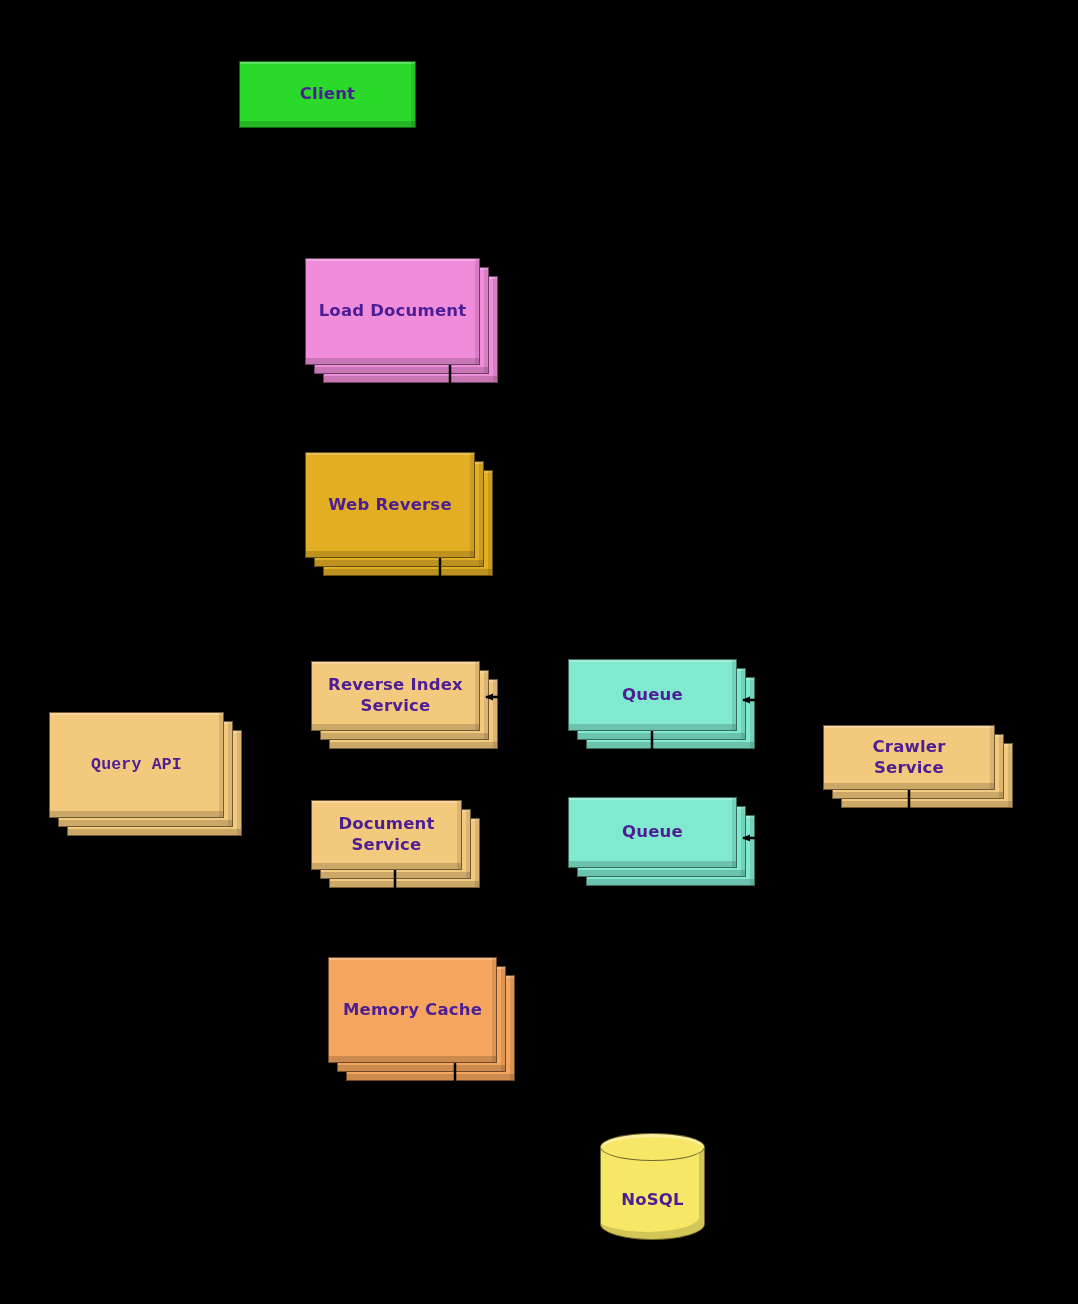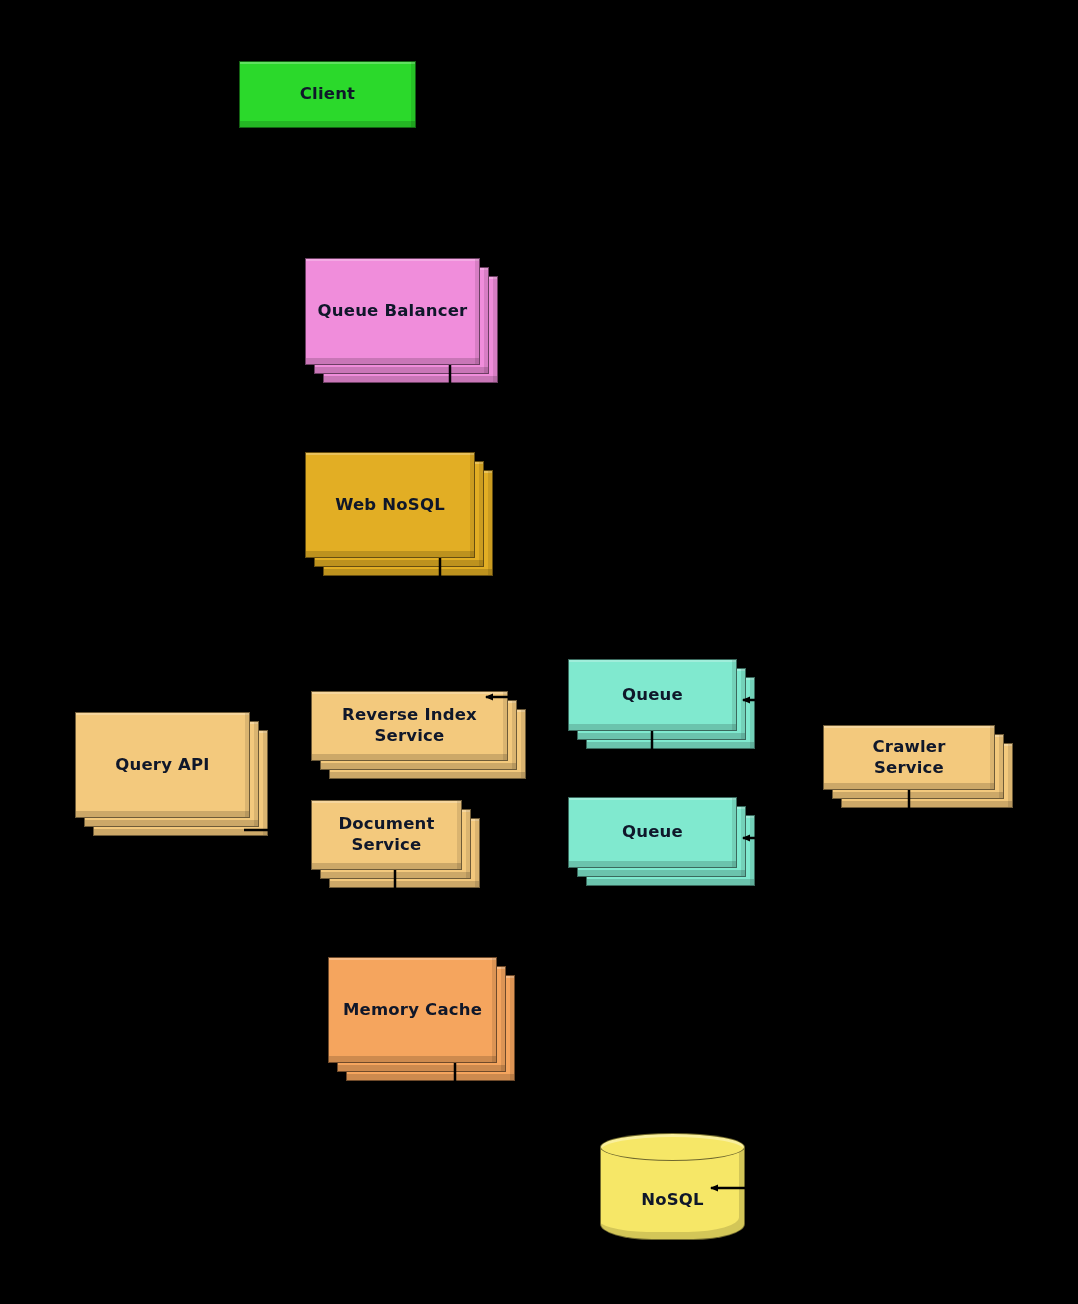--- a/index.html
+++ b/index.html
@@ -11,21 +11,21 @@
   .node{position:absolute;}
   .layer,.face{
     position:absolute;inset:0;background:var(--c,#ccc);
     border:1px solid rgba(0,0,0,.55);box-sizing:border-box;
     box-shadow:inset 0 -6px 0 rgba(0,0,0,.16), inset -4px 0 0 rgba(0,0,0,.10), inset 0 2px 0 rgba(255,255,255,.25);
   }
   .layer.l1{transform:translate(9px,9px);z-index:1;}
   .layer.l2{transform:translate(18px,18px);z-index:0;}
   .face{z-index:2;display:flex;align-items:center;justify-content:center;text-align:center;}
   .label{
-    color:#0f172a;font-weight:bold;font-size:16.5px;line-height:1.25;
+    color:#4c1d95;font-weight:bold;font-size:16.5px;line-height:1.25;
     white-space:pre-line;letter-spacing:.2px;
   }
   
   .cylinder{position:absolute;}
   .cyl-top{
     position:absolute;left:0;top:0;width:100%;height:28px;border-radius:50%;
     background:var(--c,#f6e767);border:1.5px solid rgba(0,0,0,.55);box-sizing:border-box;z-index:3;
     box-shadow:inset 0 3px 0 rgba(255,255,255,.35);
   }
   .cyl-body{
@@ -49,41 +49,41 @@
     <div class="face">
       <span class="label">Client</span>
     </div>
   </div>
 
 
   <div class="node" style="left: 305px; top: 258px; width: 175px; height: 107px; --c: #F08DDB;">
     <div class="layer l2"></div>
     <div class="layer l1"></div>
     <div class="face">
-      <span class="label">Queue Balancer</span>
+      <span class="label">Load Document</span>
     </div>
   </div>
 
   <div class="node" style="left: 305px; top: 452px; width: 170px; height: 106px; --c: #E2AE24;">
     <div class="layer l2"></div>
     <div class="layer l1"></div>
     <div class="face">
-      <span class="label">Web NoSQL</span>
+      <span class="label">Web Reverse</span>
     </div>
   </div>
 
-  <div class="node" style="left: 75px; top: 712px; width: 175px; height: 106px; --c: #F3C97D;">
+  <div class="node" style="left: 49px; top: 712px; width: 175px; height: 106px; font-family: Liberation Mono, monospace; --c: #F3C97D;">
     <div class="layer l2"></div>
     <div class="layer l1"></div>
     <div class="face">
       <span class="label">Query API</span>
     </div>
   </div>
 
-  <div class="node" style="left: 311px; top: 661px; width: 197px; height: 70px; margin-top: 30px; --c: #F3C97D;">
+  <div class="node" style="left: 311px; top: 661px; width: 169px; height: 70px; --c: #F3C97D;">
     <div class="layer l2"></div>
     <div class="layer l1"></div>
     <div class="face">
       <span class="label">Reverse Index
 Service</span>
     </div>
   </div>
 
   <div class="node" style="left: 311px; top: 800px; width: 151px; height: 70px; --c: #F3C97D;">
     <div class="layer l2"></div>
@@ -120,21 +120,21 @@
   </div>
 
   <div class="node" style="left: 328px; top: 957px; width: 169px; height: 106px; --c: #F5A55E;">
     <div class="layer l2"></div>
     <div class="layer l1"></div>
     <div class="face">
       <span class="label">Memory Cache</span>
     </div>
   </div>
 
-  <div class="cylinder" style="left: 600px; top: 1133px; width: 105px; height: 107px; padding-left: 40px; --c: #F6E767;">
+  <div class="cylinder" style="left: 600px; top: 1133px; width: 105px; height: 107px; --c: #F6E767;">
     <div class="cyl-top"></div>
     <div class="cyl-body">
       <span class="label">NoSQL</span>
     </div>
   </div>
 
   <svg id="edges-svg" width="1078" height="1304" viewBox="0 0 1078 1304" style="--edge: #000000;">
     <defs>
       <marker id="arrow" markerWidth="9" markerHeight="9" refX="7" refY="3.5" orient="auto" markerUnits="userSpaceOnUse">
         <path d="M0,0 L8,3.5 L0,7 z" fill="#000"></path>

